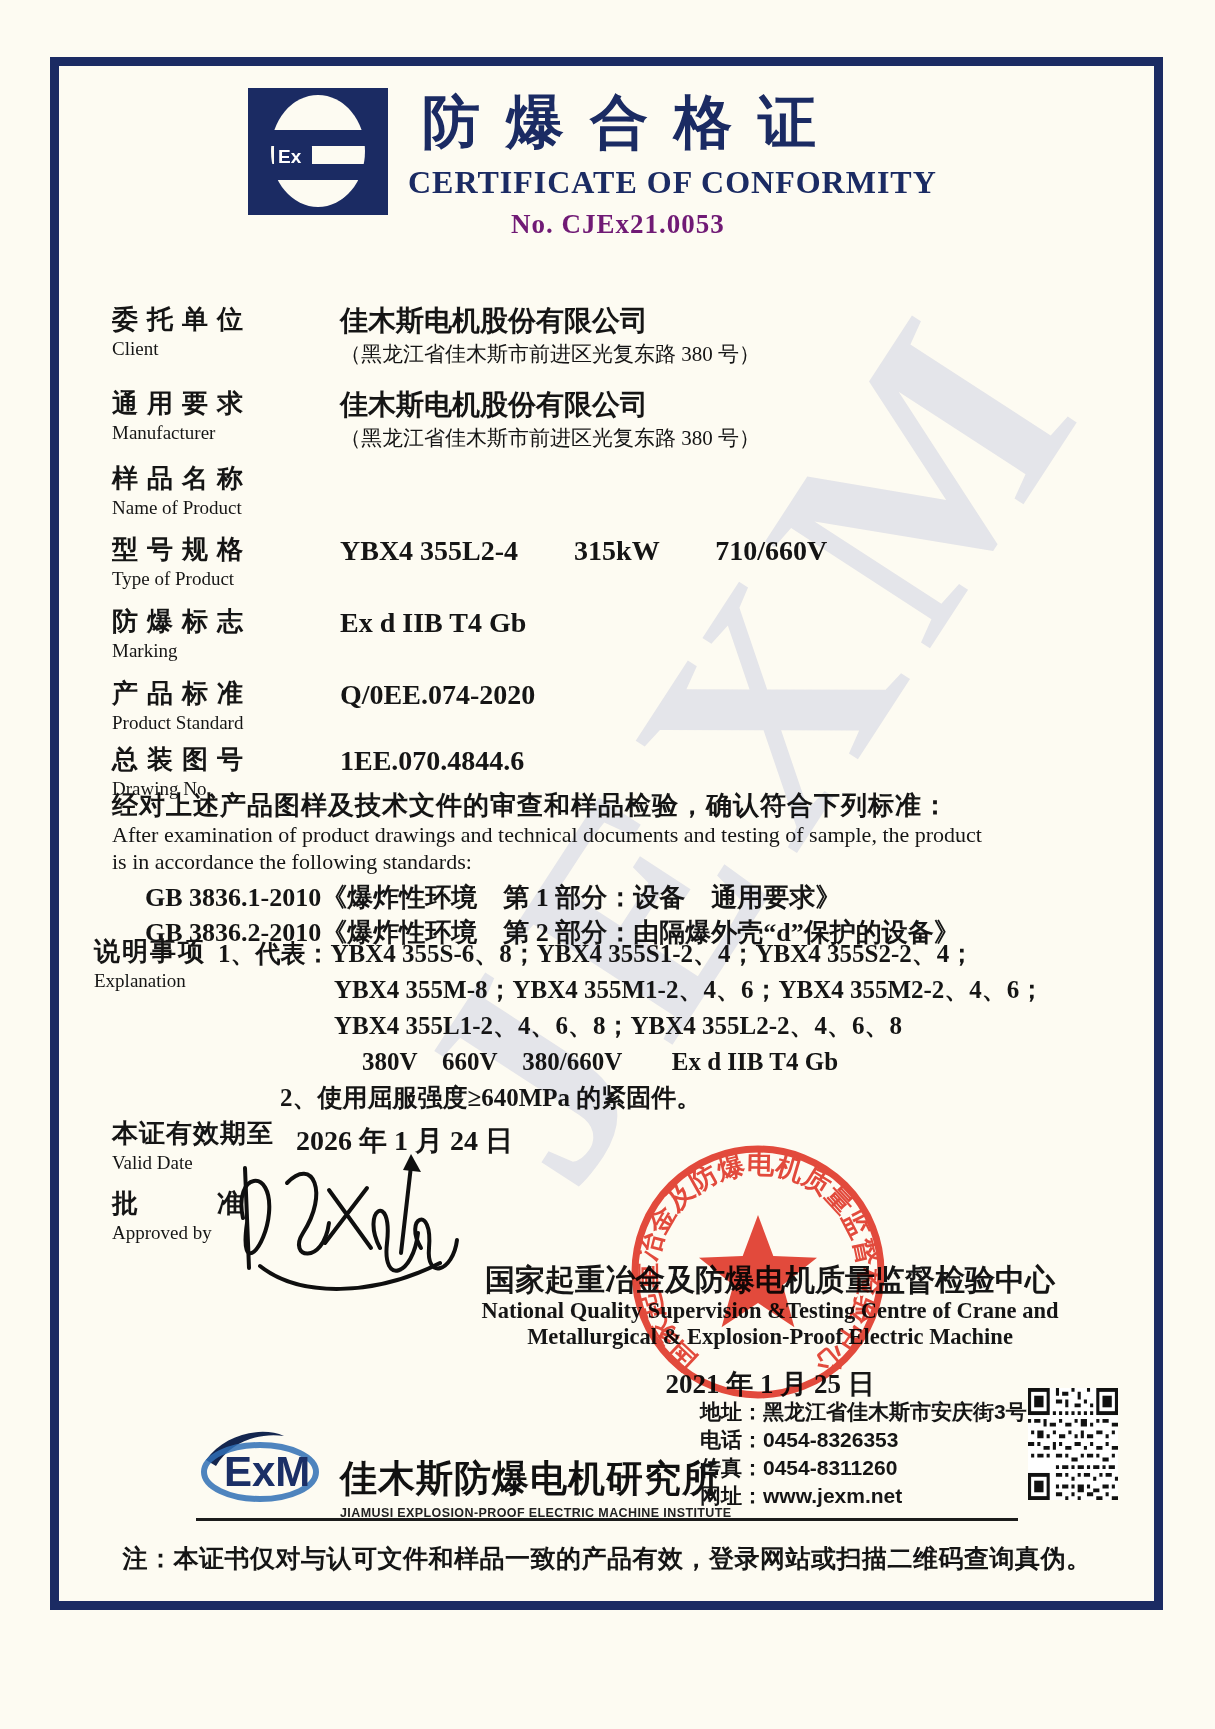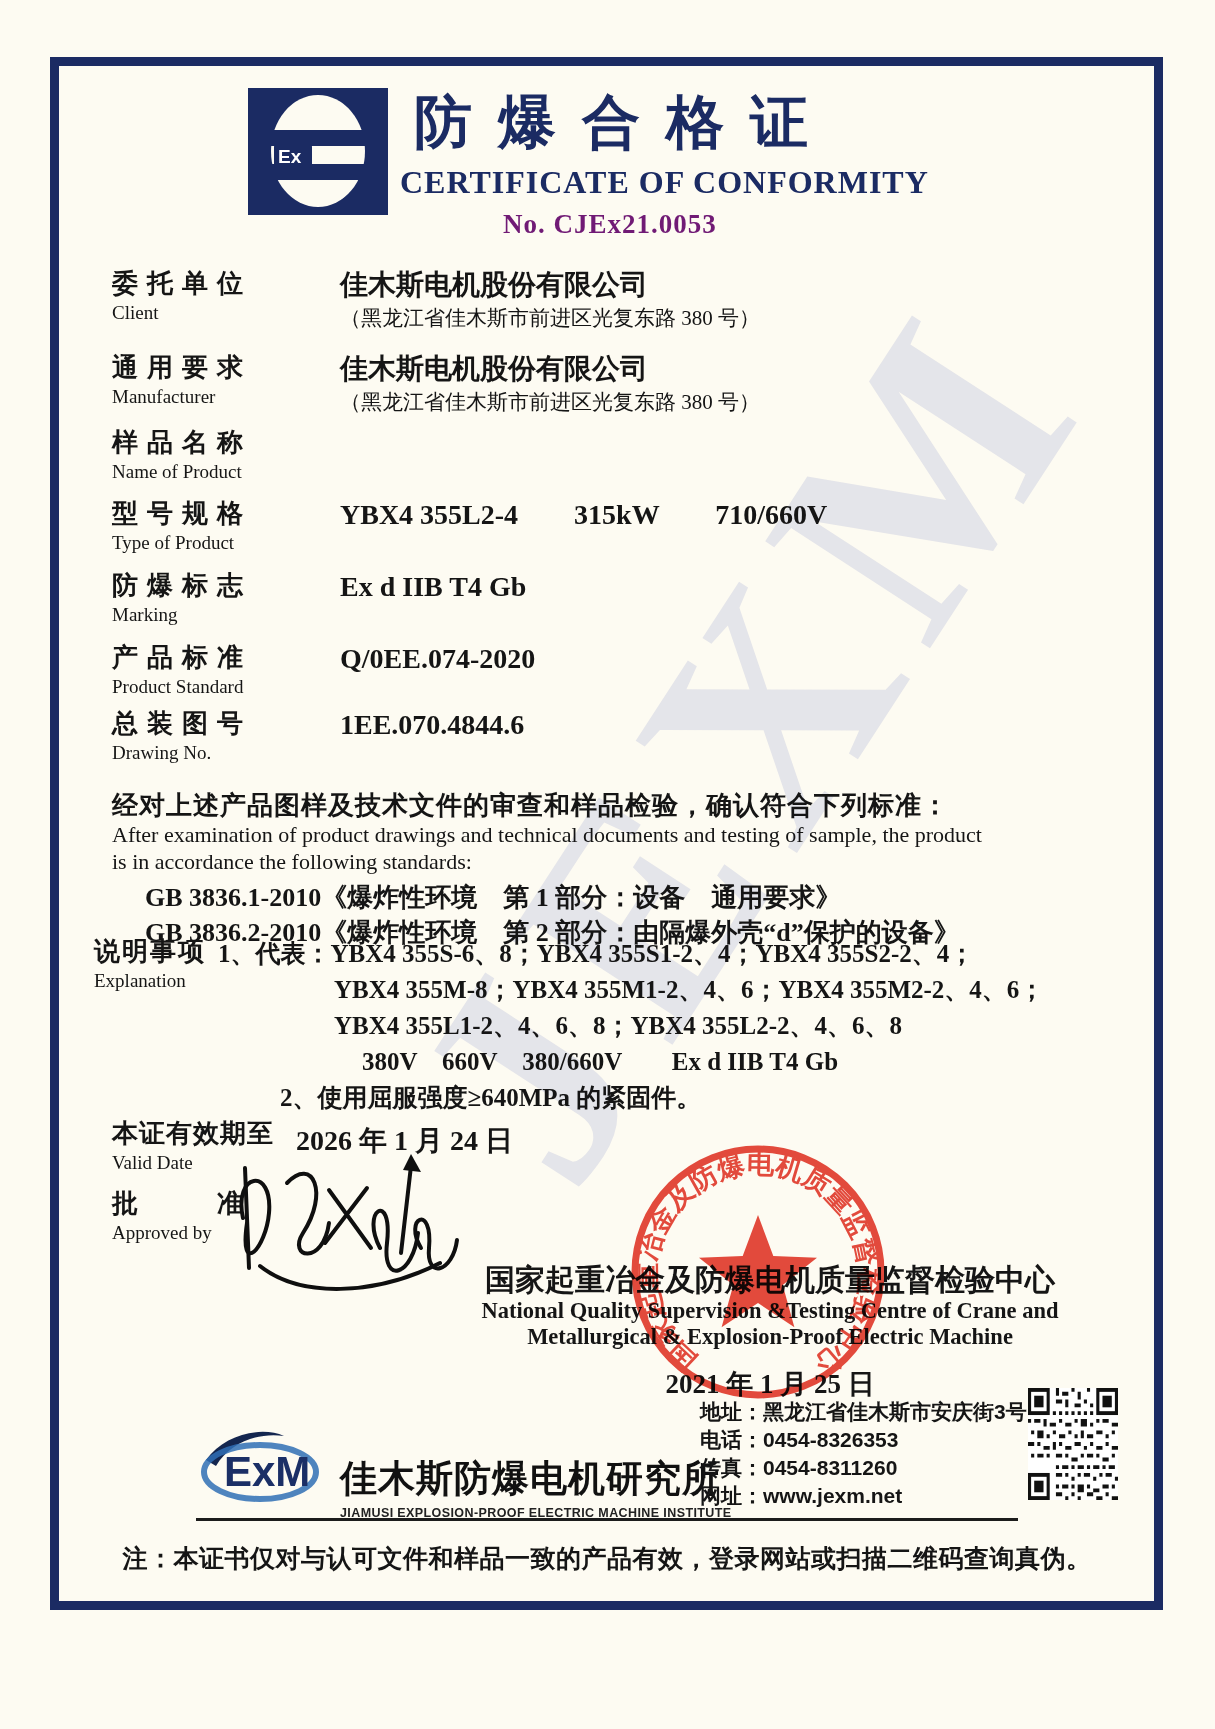--- a/index.html
+++ b/index.html
@@ -14,33 +14,33 @@
     border:9px solid #1b2b63;box-sizing:border-box;background:transparent;z-index:2;
   }
   .watermark{
     position:absolute;left:360px;top:280px;width:780px;height:920px;
     display:flex;align-items:center;justify-content:center;
     transform:rotate(-57deg);
     font-size:300px;font-weight:bold;letter-spacing:28px;
     color:rgba(139,152,205,0.22);z-index:1;pointer-events:none;white-space:nowrap;
   }
   
-  .header{position:absolute;left:248px;top:88px;display:flex;gap:12px;z-index:2;}
+  .header{position:absolute;left:248px;top:88px;display:flex;gap:20px;z-index:2;}
   .logo{width:140px;height:127px;flex:0 0 auto;}
   .header-text{width:420px;text-align:center;}
   .title-cn{
     font-size:58px;font-weight:bold;color:#1b2b63;letter-spacing:26px;
     white-space:nowrap;margin-left:14px;line-height:70px;
   }
   .title-en{font-size:32px;font-weight:bold;color:#1b2b63;letter-spacing:1px;margin-top:6px;white-space:nowrap;}
   .cert-no{font-size:27px;font-weight:bold;color:#701a75;margin-top:8px;letter-spacing:1px;}
   
   .fields{position:absolute;left:112px;top:268px;width:990px;z-index:2;}
   .field-row{display:flex;align-items:flex-start;}
-  .h84{min-height:84px;} .h75{min-height:75px;} .h71{min-height:71px;}
+  .h84{min-height:84px;margin-top:36px;} .h75{min-height:75px;} .h71{min-height:71px;}
   .h72{min-height:72px;} .h66{min-height:66px;}
   .f-label{width:228px;flex:0 0 auto;}
   .label-cn{font-size:26px;font-weight:600;letter-spacing:9px;line-height:32px;white-space:nowrap;}
   .label-en{font-size:19px;line-height:26px;}
   .f-value{flex:1;}
   .value-main{font-size:28px;font-weight:bold;line-height:34px;white-space:nowrap;}
   .value-note{font-size:21px;line-height:27px;margin-top:3px;}
   
   .statement{position:absolute;left:112px;top:790px;width:980px;z-index:2;}
   .stmt-cn{font-size:26px;font-weight:bold;letter-spacing:1px;line-height:31px;white-space:nowrap;}

